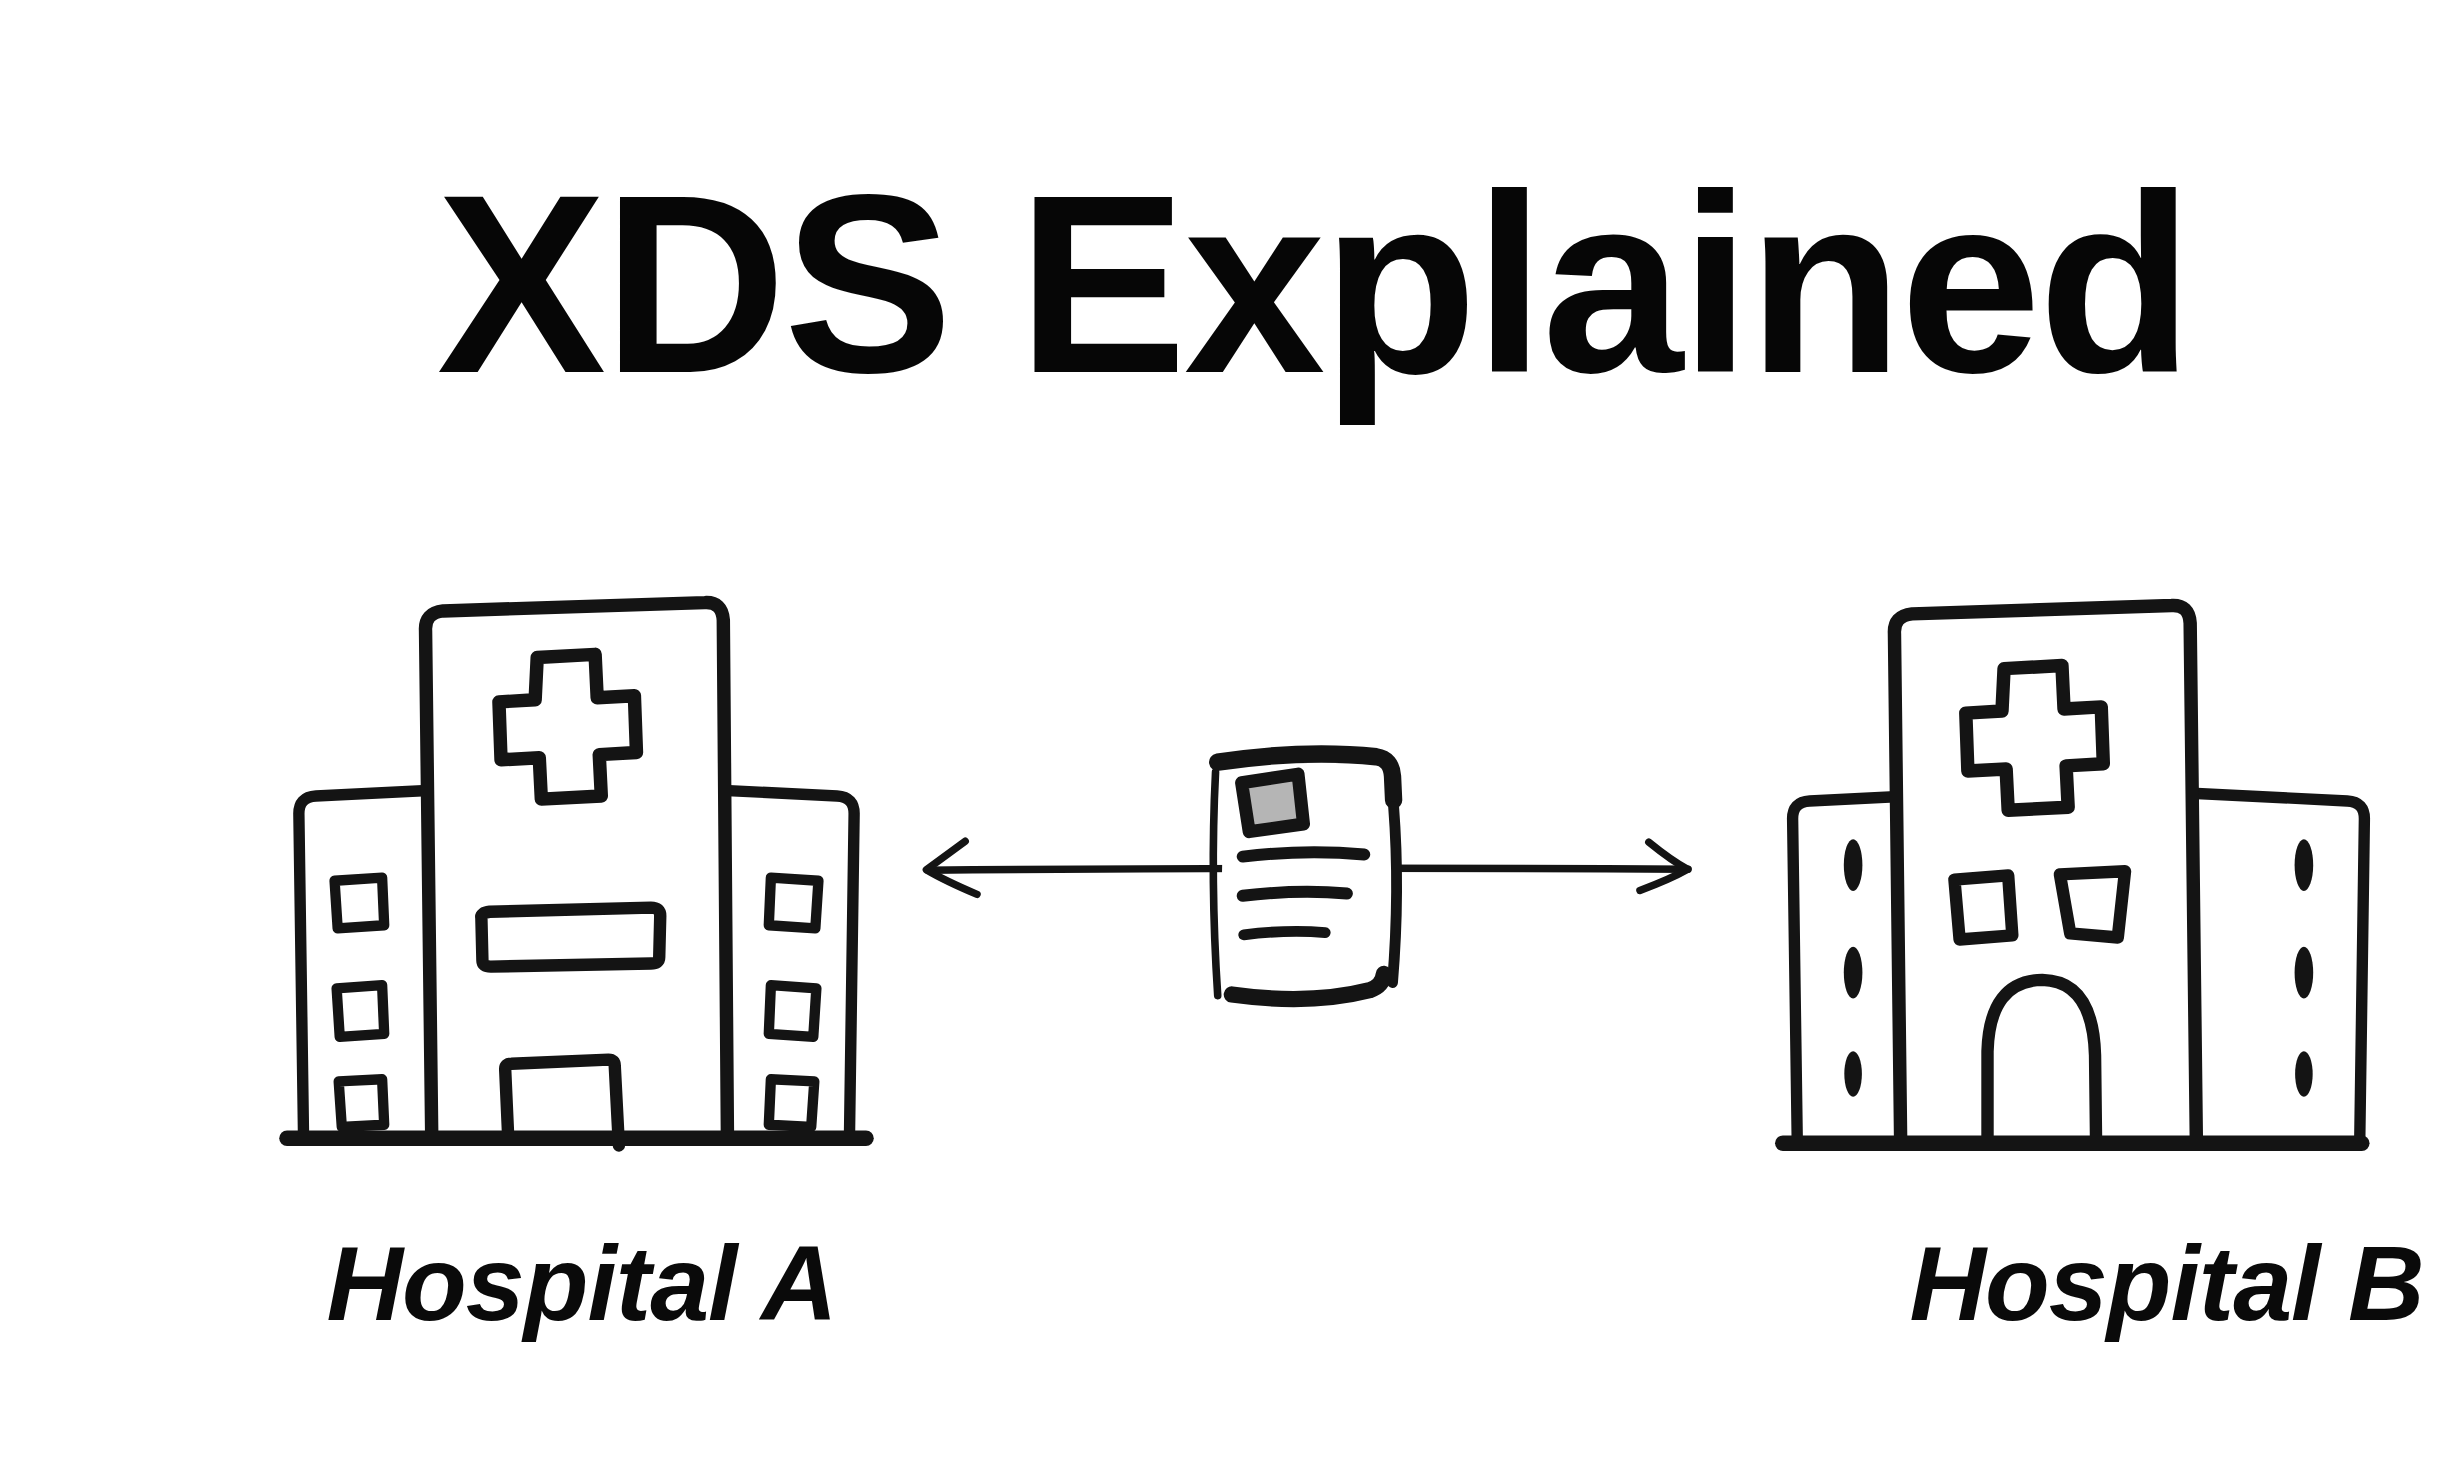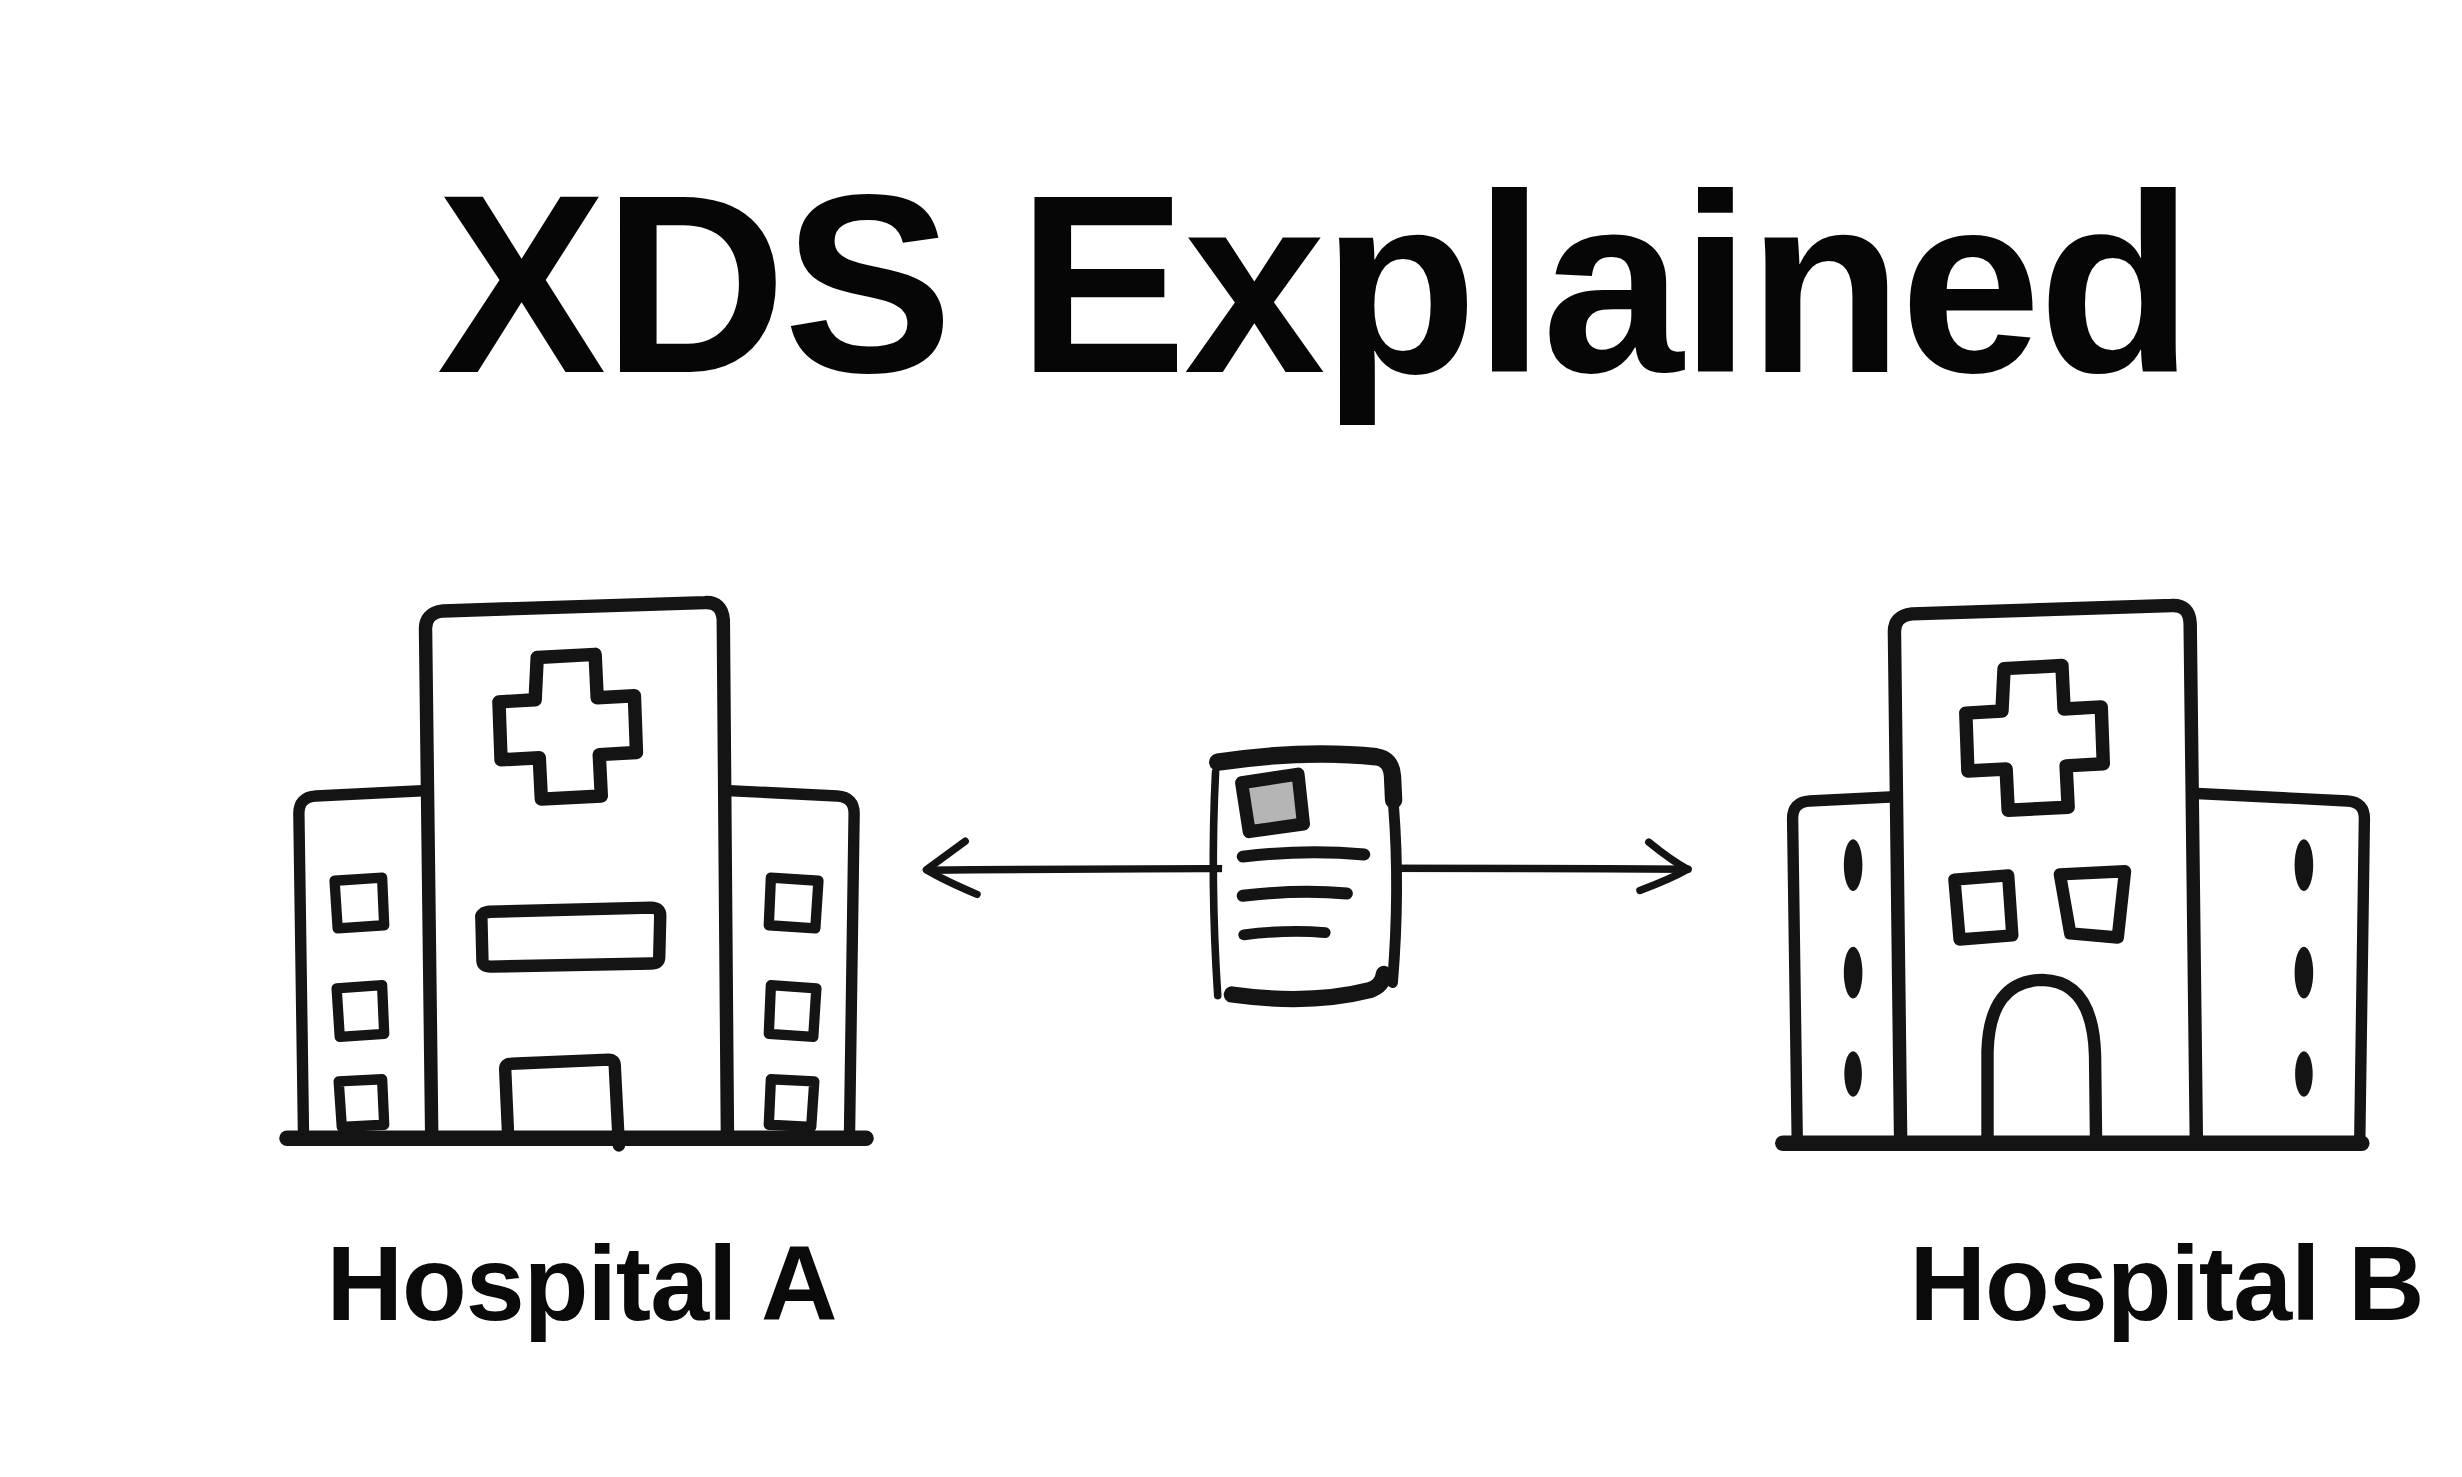--- a/index.html
+++ b/index.html
@@ -27,20 +27,21 @@
   .node-label {
     position: absolute;
     width: 621px;
     text-align: center;
     font-size: 106px;
     font-weight: bold;
     letter-spacing: -1px;
     color: #0a0a0a;
     line-height: 1;
     white-space: nowrap;
+    font-style: italic;
   }
   .label-a { left: 271px;  top: 1230px; }
   .label-b { left: 1856px; top: 1230px; }
   .hospital { position: absolute; width: 621px; height: 579px; }
   .hospital-a { left: 266px;  top: 583px; }
   .hospital-b { left: 1768px; top: 588px; }
   .arrow {
     position: absolute;
     left: 916px; top: 815px;
     width: 783px; height: 111px;

